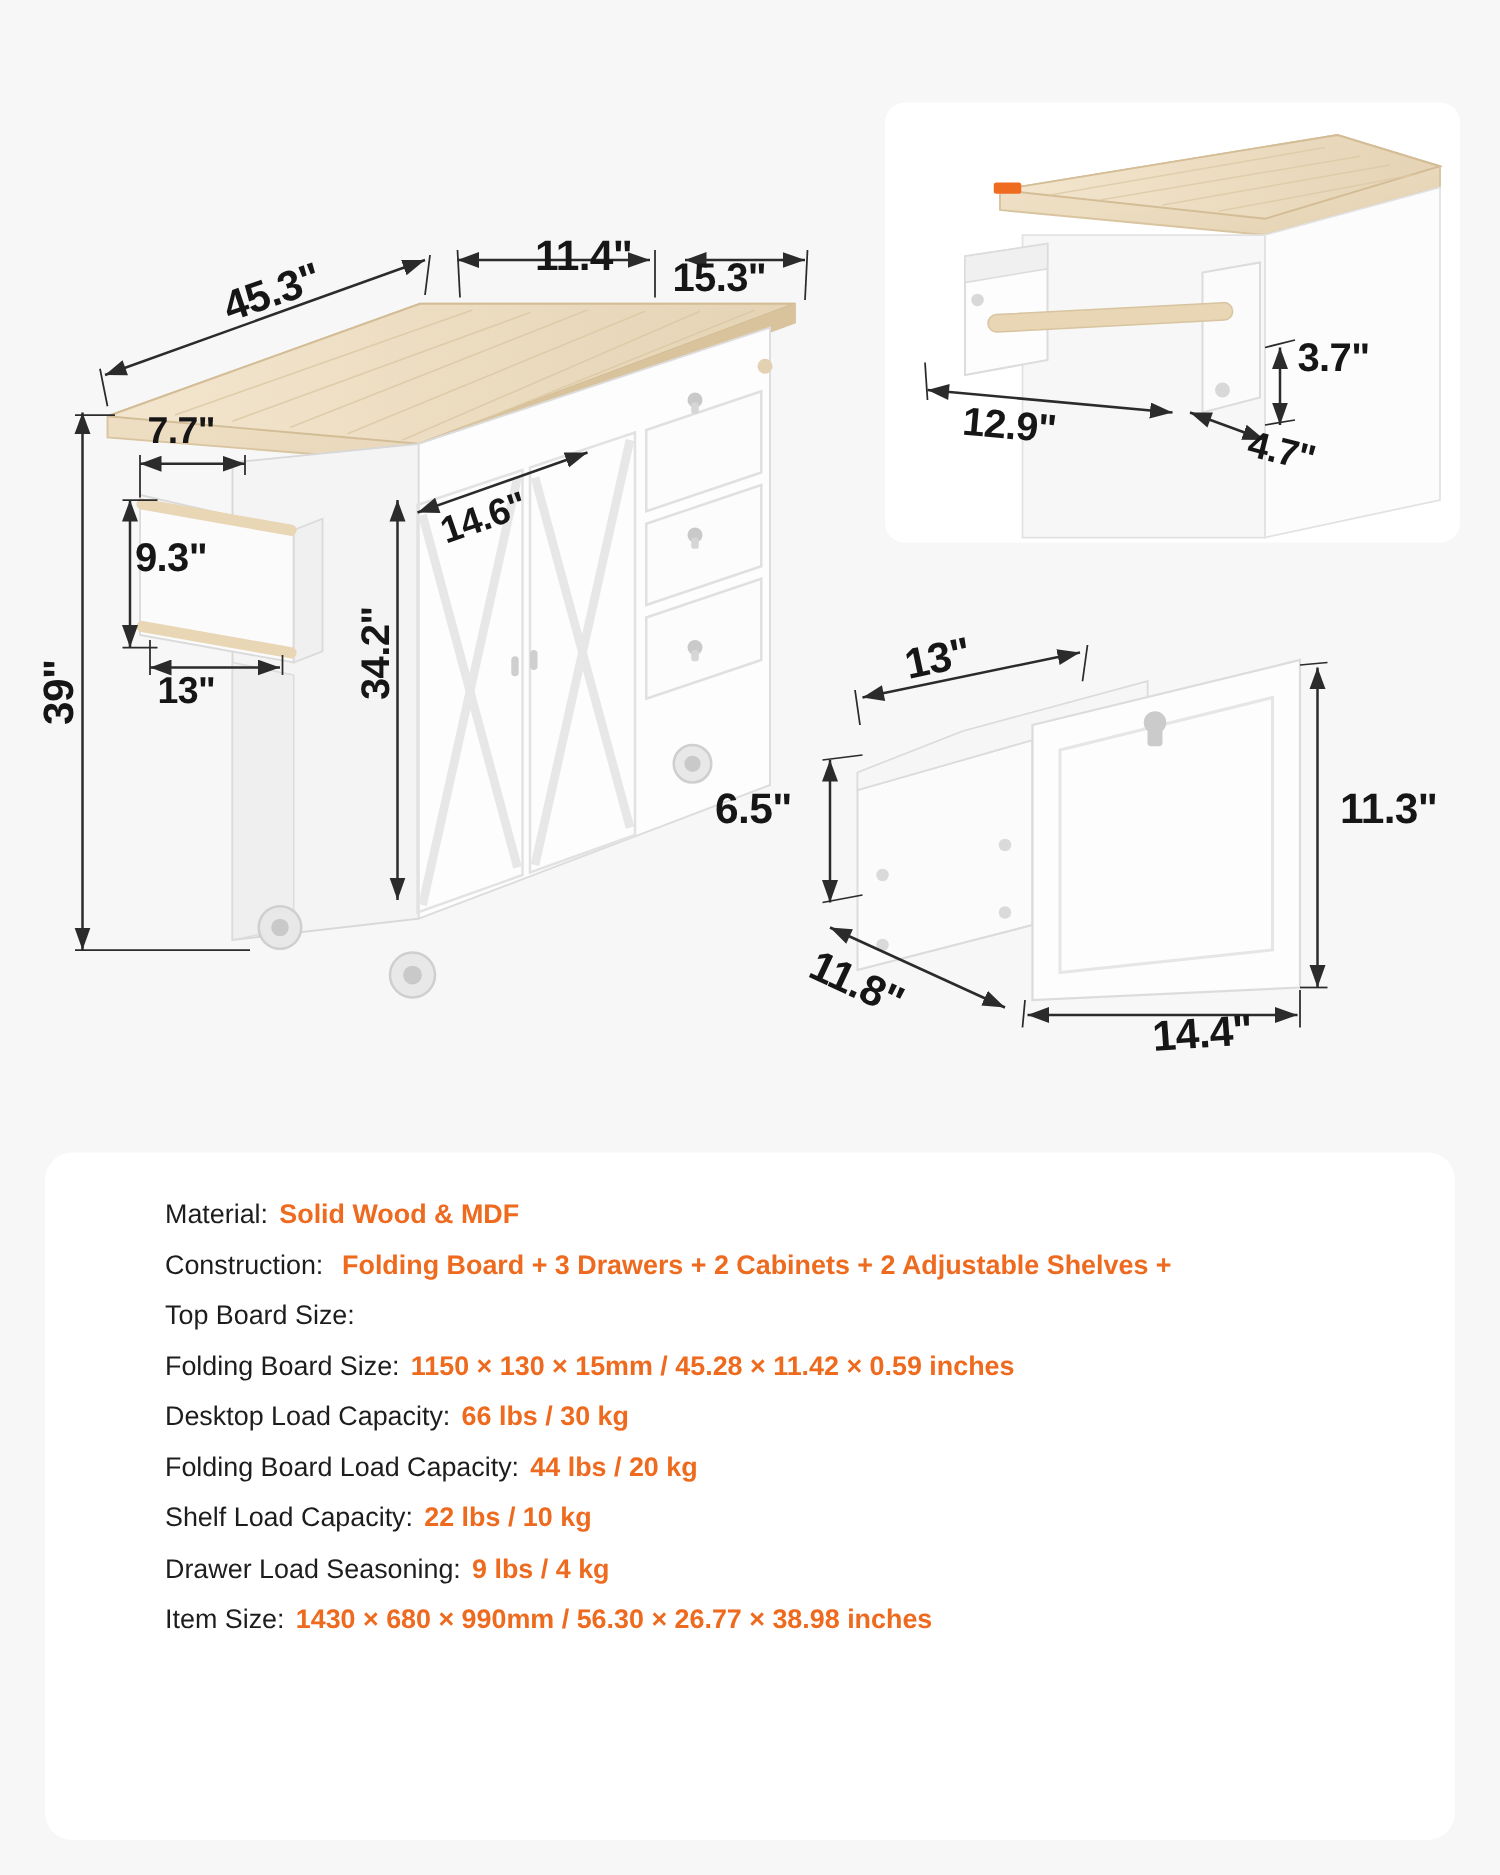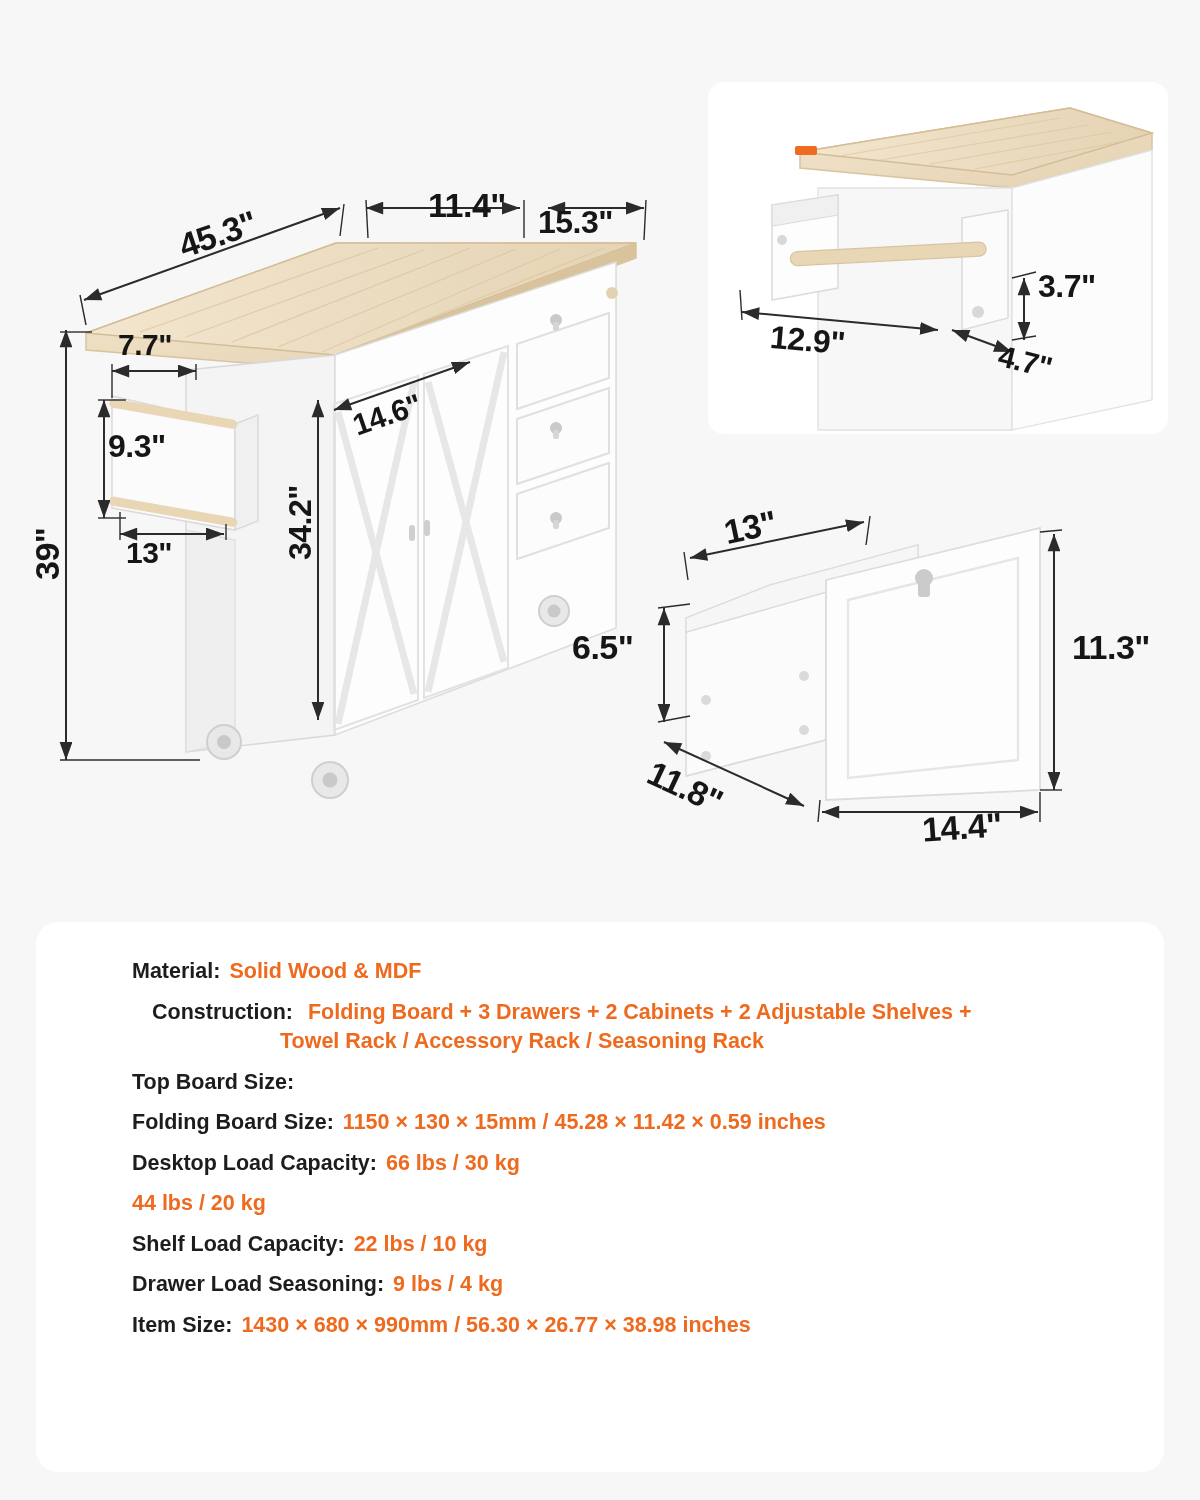--- a/index.html
+++ b/index.html
@@ -45,21 +45,21 @@
   }
   .spec-row{
     display:flex;
     align-items:baseline;
     margin-bottom:13px;
     font-size:21.5px;
     line-height:1.28;
   }
   .spec-label{
     color:#1d1d1d;
-    font-weight:bold;
+    font-weight:normal;
     margin-right:9px;
     white-space:nowrap;
   }
   .spec-value{
     color:#ee6a1e;
     font-weight:bold;
     text-align:center;
   }
   .spec-cont{
     color:#ee6a1e;
@@ -320,42 +320,42 @@
   <div class="dim" style="left:1072px;top:628px;font-size:34px;">11.3"</div>
 
   <div class="spec-card">
     <div class="spec-list">
 
       <div class="spec-row">
         <span class="spec-label">Material:</span>
         <span class="spec-value">Solid Wood &amp; MDF</span>
       </div>
 
-      <div class="spec-row" style="display:block;margin-left:20px;">
+      <div class="spec-row" style="display:block;">
         <span class="spec-label">Construction:</span>
         <span class="spec-value">Folding Board + 3 Drawers + 2 Cabinets + 2 Adjustable Shelves +</span>
-        <span class="spec-cont">Towel Rack / Accessory Rack / Seasoning Rack</span>
       </div>
 
       <div class="spec-row">
         <span class="spec-label">Top Board Size:</span>
       </div>
 
       <div class="spec-row">
         <span class="spec-label">Folding Board Size:</span>
         <span class="spec-value">1150 × 130 × 15mm / 45.28 × 11.42 × 0.59 inches</span>
       </div>
 
 
       <div class="spec-row">
         <span class="spec-label">Desktop Load Capacity:</span>
         <span class="spec-value">66 lbs / 30 kg</span>
       </div>
 
       <div class="spec-row">
+        <span class="spec-label">Folding Board Load Capacity:</span>
         <span class="spec-value">44 lbs / 20 kg</span>
       </div>
 
       <div class="spec-row">
         <span class="spec-label">Shelf Load Capacity:</span>
         <span class="spec-value">22 lbs / 10 kg</span>
       </div>
 
       <div class="spec-row">
         <span class="spec-label">Drawer Load Seasoning:</span>

